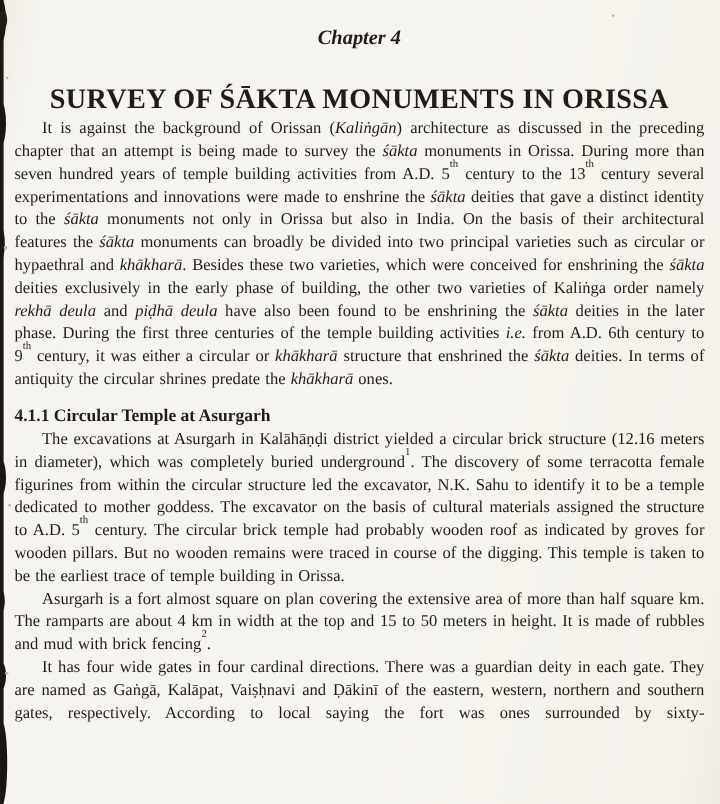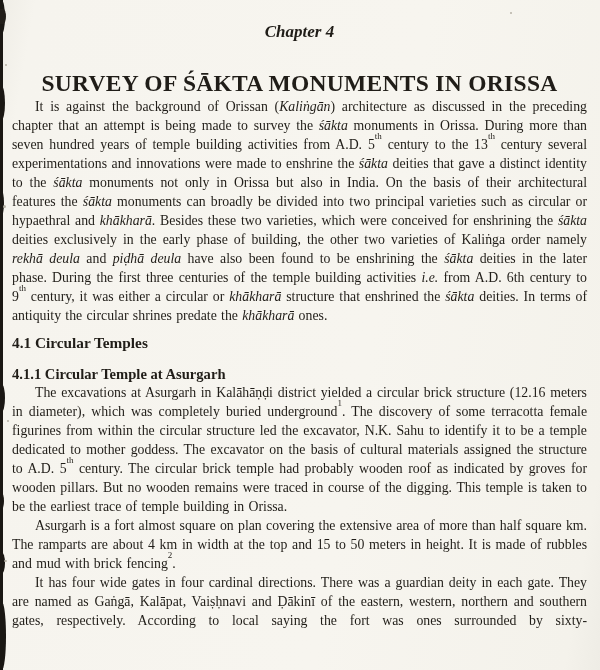--- a/index.html
+++ b/index.html
@@ -50,20 +50,19 @@
   <div class="scan-speck" style="left:7px;top:420px;width:2px;height:2px;"></div>
   <div class="scan-speck" style="left:4px;top:560px;width:3px;height:2px;"></div>
   <div class="scan-speck" style="left:510px;top:12px;width:2px;height:2px;"></div>
 
   <div class="content">
     <div class="chapter-label">Chapter 4</div>
     <h1 class="page-title">SURVEY OF ŚĀKTA MONUMENTS IN ORISSA</h1>
 
     <p class="bodytext indent p-intro"><span>It is against the background of Orissan (</span><span class="it">Kaliṅgān</span><span>) architecture as discussed in the preceding chapter that an attempt is being made to survey the </span><span class="it">śākta</span><span> monuments in Orissa. During more than seven hundred years of temple building activities from A.D. 5</span><sup>th</sup><span> century to the 13</span><sup>th</sup><span> century several experimentations and innovations were made to enshrine the </span><span class="it">śākta</span><span> deities that gave a distinct identity to the </span><span class="it">śākta</span><span> monuments not only in Orissa but also in India. On the basis of their architectural features the </span><span class="it">śākta</span><span> monuments can broadly be divided into two principal varieties such as circular or hypaethral and </span><span class="it">khākharā</span><span>. Besides these two varieties, which were conceived for enshrining the </span><span class="it">śākta</span><span> deities exclusively in the early phase of building, the other two varieties of Kaliṅga order namely </span><span class="it">rekhā deula</span><span> and </span><span class="it">piḍhā deula</span><span> have also been found to be enshrining the </span><span class="it">śākta</span><span> deities in the later phase. During the first three centuries of the temple building activities </span><span class="it">i.e.</span><span> from A.D. 6th century to 9</span><sup>th</sup><span> century, it was either a circular or </span><span class="it">khākharā</span><span> structure that enshrined the </span><span class="it">śākta</span><span> deities. In terms of antiquity the circular shrines predate the </span><span class="it">khākharā</span><span> ones.</span></p>
 
-    <h2 class="sec-heading">4.1 Circular Temples</h2>
     <h3 class="sub-heading">4.1.1 Circular Temple at Asurgarh</h3>
 
     <p class="bodytext indent p-excav"><span>The excavations at Asurgarh in Kalāhāṇḍi district yielded a circular brick structure (12.16 meters in diameter), which was completely buried underground</span><sup>1</sup><span>. The discovery of some terracotta female figurines from within the circular structure led the excavator, N.K. Sahu to identify it to be a temple dedicated to mother goddess. The excavator on the basis of cultural materials assigned the structure to A.D. 5</span><sup>th</sup><span> century. The circular brick temple had probably wooden roof as indicated by groves for wooden pillars. But no wooden remains were traced in course of the digging. This temple is taken to be the earliest trace of temple building in Orissa.</span></p>
     <p class="bodytext indent p-fort"><span>Asurgarh is a fort almost square on plan covering the extensive area of more than half square km. The ramparts are about 4 km in width at the top and 15 to 50 meters in height. It is made of rubbles and mud with brick fencing</span><sup>2</sup><span>.</span></p>
     <p class="bodytext indent p-gates"><span>It has four wide gates in four cardinal directions. There was a guardian deity in each gate. They are named as Gaṅgā, Kalāpat, Vaiṣḥnavi and Ḍākinī of the eastern, western, northern and southern gates, respectively. According to local saying the fort was ones surrounded by sixty-</span></p>
   </div>
 </div>
 
 </body></html>

